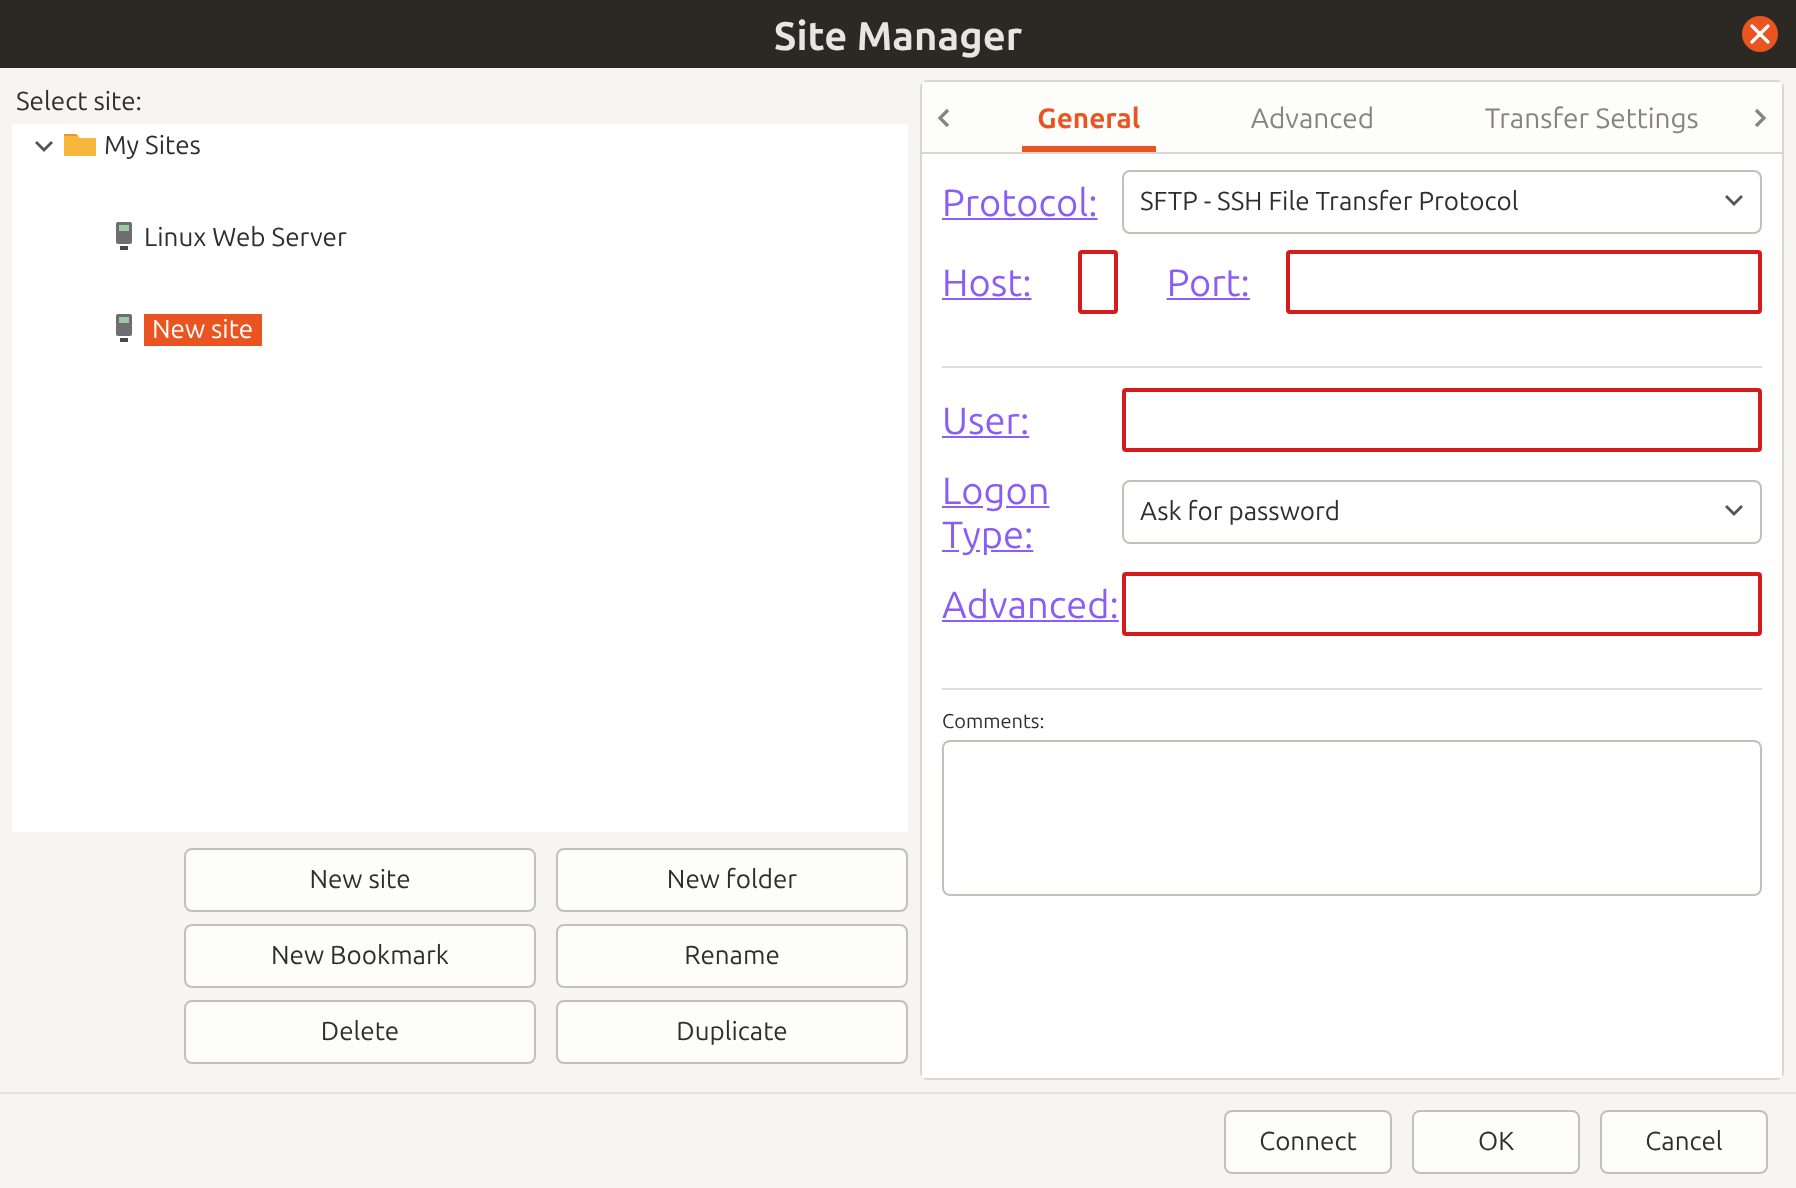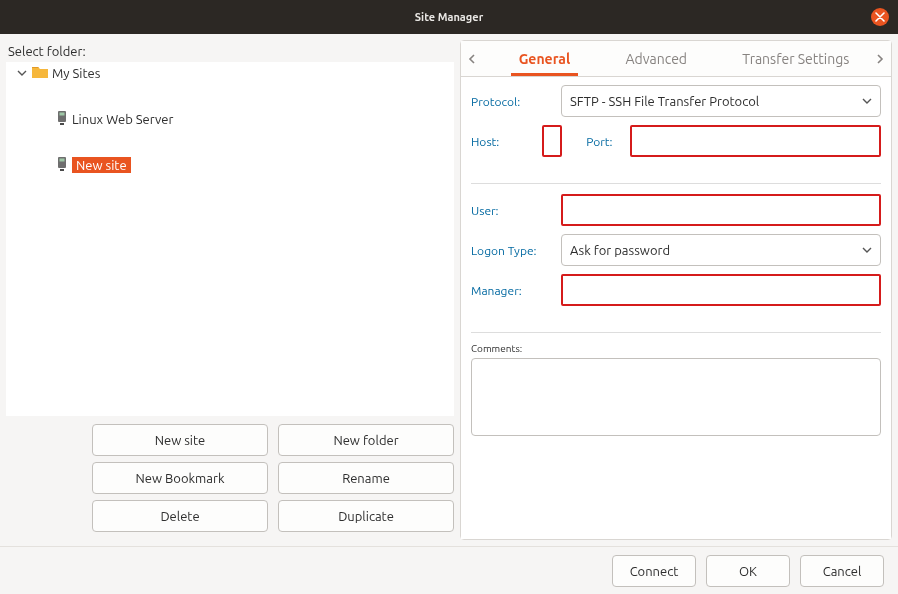--- a/index.html
+++ b/index.html
@@ -19,21 +19,21 @@
       height: 34px;
       display: flex;
       align-items: center;
       justify-content: center;
       position: relative;
       flex-shrink: 0;
     }
     .titlebar-title {
       color: #e8e6e3;
       font-weight: 600;
-      font-size: 11px;
+      font-size: 20px;
     }
     .titlebar-close {
       position: absolute;
       right: 9px;
       top: 8px;
       width: 18px;
       height: 18px;
       border-radius: 50%;
       background: #e95420;
       display: flex;
@@ -174,22 +174,23 @@
       overflow:auto;
     }
     .form-row {
       display:flex;
       align-items:center;
       margin-bottom:8px;
       min-height:32px;
     }
     .form-row label {
       width: 90px;
-      font-size:12px;
-      color:#0369a1;
+      font-size:19px;
+      color:#8b5cf6;
+      text-decoration:underline;
     }
     .form-row .field {
       flex:1;
     }
     select.ctrl, input.ctrl, .combo {
       height:32px;
       border:1px solid #c3c0bc;
       border-radius:4px;
       background:#fff;
       font-size:13px;
@@ -255,21 +256,21 @@
     <svg viewBox="0 0 10 10">
         <path d="M1 1 L9 9 M9 1 L1 9" stroke="#fff" stroke-width="1.6" stroke-linecap="round"></path>
       </svg>
   </div>
 </div>
 
 <div class="content">
   <div class="main-row">
 
     <div class="left-panel">
-      <div class="select-label">Select folder:</div>
+      <div class="select-label">Select site:</div>
 
       <div class="tree-area">
         <div class="tree-row level1">
           <span class="chev">
             <svg viewBox="0 0 10 10">
                 <path d="M1 3 L5 7 L9 3" fill="none" stroke="#555" stroke-width="1.4"></path>
               </svg>
           </span>
           <span class="folder-icon">
             <svg viewBox="0 0 16 14">
@@ -366,21 +367,21 @@
             <div class="combo">
               <span>Ask for password</span>
               <span class="caret"><svg viewBox="0 0 10 10">
                     <path d="M1 3 L5 7 L9 3" fill="none" stroke="#555" stroke-width="1.4"></path>
                   </svg></span>
             </div>
           </div>
         </div>
 
         <div class="form-row">
-          <label>Manager:</label>
+          <label>Advanced:</label>
           <div class="field"><input class="ctrl err" type="password" value="" style=""></div>
         </div>
 
         <hr class="sep">
 
 
         <div class="comments-area">
           <div class="comments-label">Comments:</div>
           <textarea style=""></textarea>
         </div>

